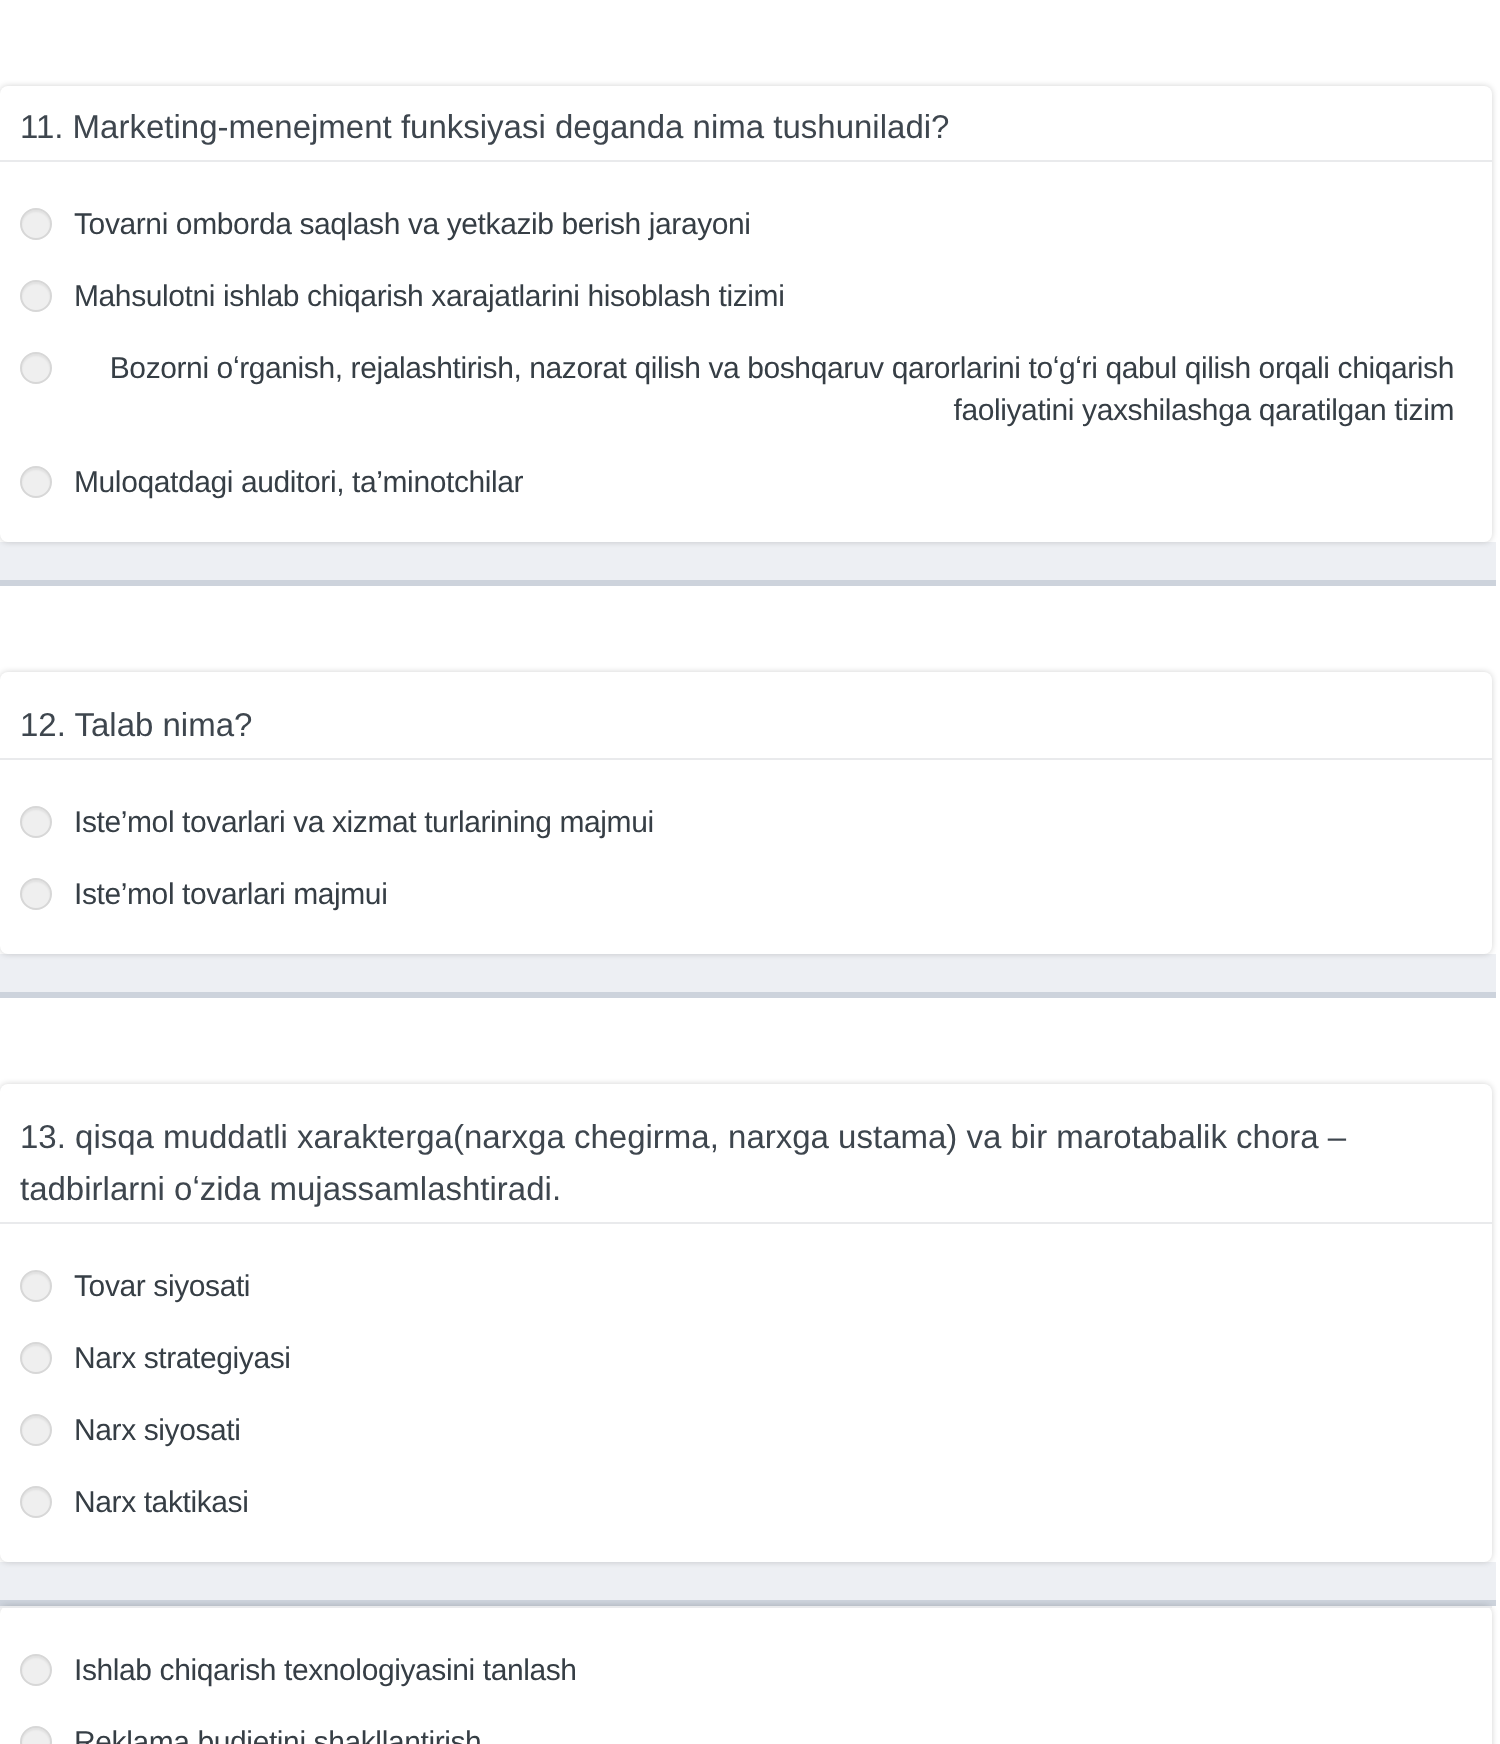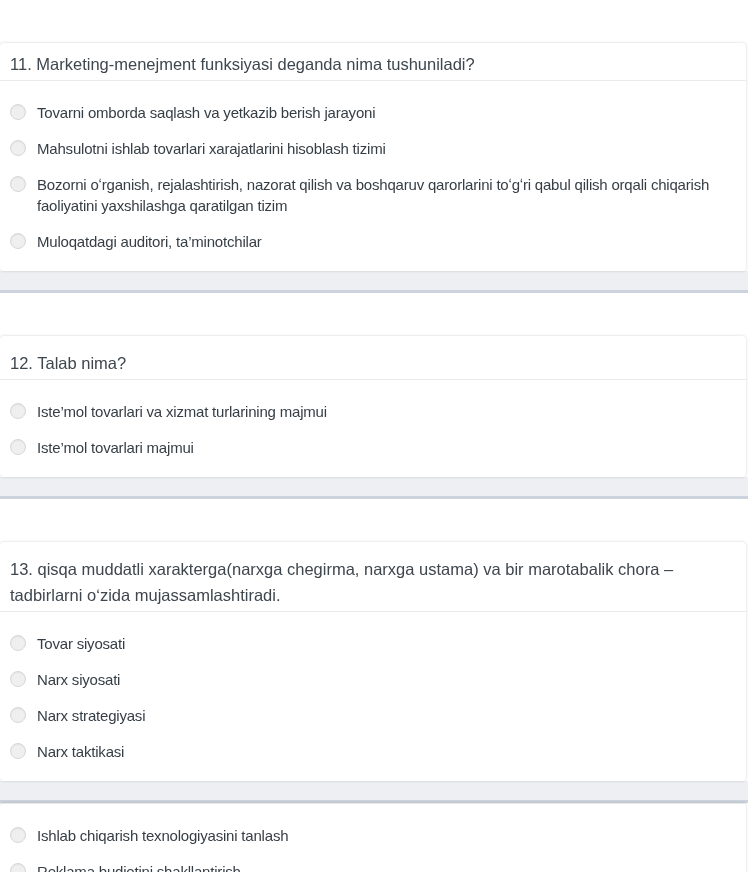--- a/index.html
+++ b/index.html
@@ -37,20 +37,21 @@
     border-top: 1px solid #e9eaec;
   }
   .q-options {
     padding: 21px 10px 4px 10px;
   }
   .option-row {
     display: flex;
     align-items: flex-start;
     margin-bottom: 15px;
     cursor: pointer;
+    text-align: right;
   }
   .option-radio {
     flex: 0 0 16px;
     width: 16px;
     height: 16px;
     border-radius: 50%;
     background: #efefef;
     border: 1px solid #d7d7d7;
     box-shadow: inset 0 1px 1px rgba(0,0,0,0.06);
     margin: 2px 11px 0 0;
@@ -76,21 +77,21 @@
     <div class="question-card first">
     <div class="q-title">11. Marketing-menejment funksiyasi deganda nima tushuniladi?</div>
     <div class="q-divider"></div>
     <div class="q-options">
         <div class="option-row">
     <span class="option-radio"></span>
     <span class="option-text">Tovarni omborda saqlash va yetkazib berish jarayoni</span>
   </div>
         <div class="option-row">
     <span class="option-radio"></span>
-    <span class="option-text">Mahsulotni ishlab tovarlari xarajatlarini hisoblash tizimi</span>
+    <span class="option-text">Mahsulotni ishlab chiqarish xarajatlarini hisoblash tizimi</span>
   </div>
         <div class="option-row">
     <span class="option-radio"></span>
     <span class="option-text">Bozorni oʻrganish, rejalashtirish, nazorat qilish va boshqaruv qarorlarini toʻgʻri qabul qilish orqali chiqarish faoliyatini yaxshilashga qaratilgan tizim</span>
   </div>
         <div class="option-row">
     <span class="option-radio"></span>
     <span class="option-text">Muloqatdagi auditori, ta’minotchilar</span>
   </div>
       </div>
@@ -114,25 +115,25 @@
     <div class="question-card">
     <div class="q-title">13. qisqa muddatli xarakterga(narxga chegirma, narxga ustama) va bir marotabalik chora – tadbirlarni oʻzida mujassamlashtiradi.</div>
     <div class="q-divider"></div>
     <div class="q-options">
         <div class="option-row">
     <span class="option-radio"></span>
     <span class="option-text">Tovar siyosati</span>
   </div>
         <div class="option-row">
     <span class="option-radio"></span>
-    <span class="option-text">Narx siyosati</span>
+    <span class="option-text">Narx strategiyasi</span>
   </div>
         <div class="option-row">
     <span class="option-radio"></span>
-    <span class="option-text">Narx strategiyasi</span>
+    <span class="option-text">Narx siyosati</span>
   </div>
         <div class="option-row">
     <span class="option-radio"></span>
     <span class="option-text">Narx taktikasi</span>
   </div>
       </div>
   </div>
     <div class="question-separator"></div>
     <div class="question-card">
     <div class="q-divider"></div>

